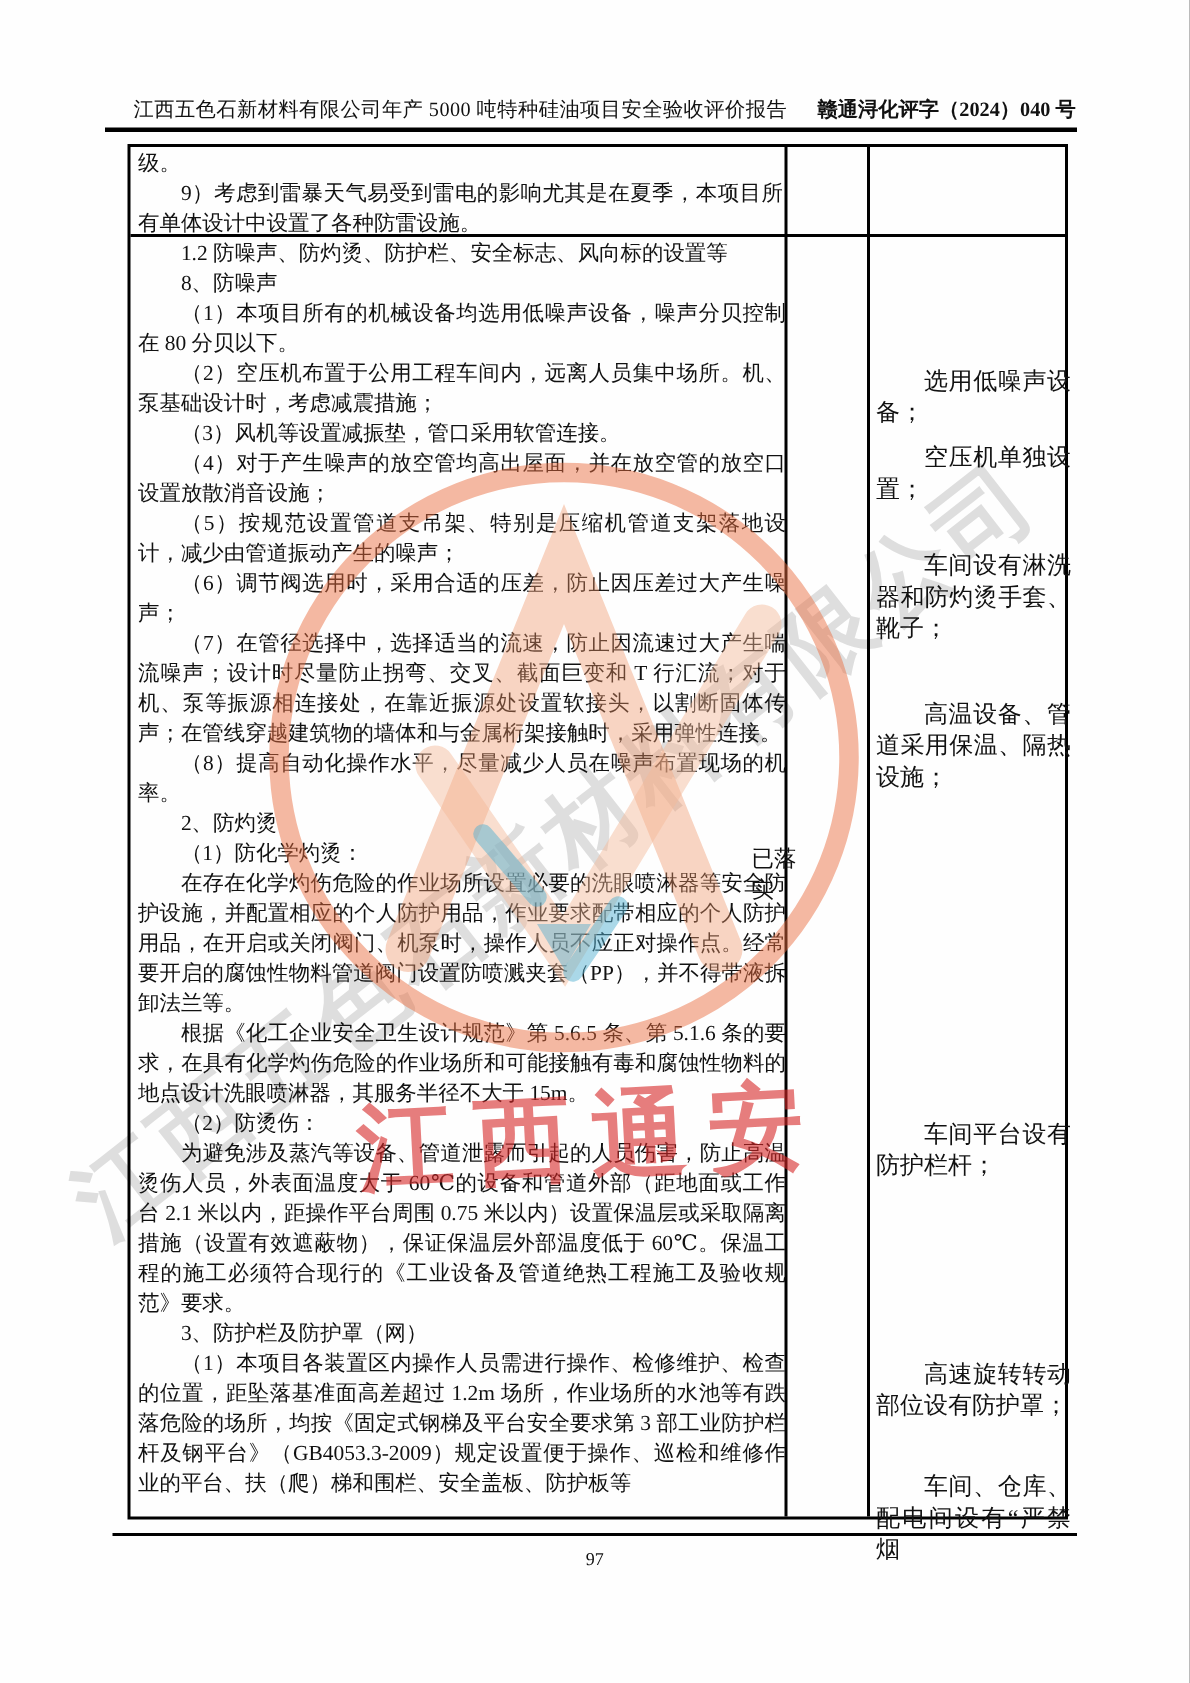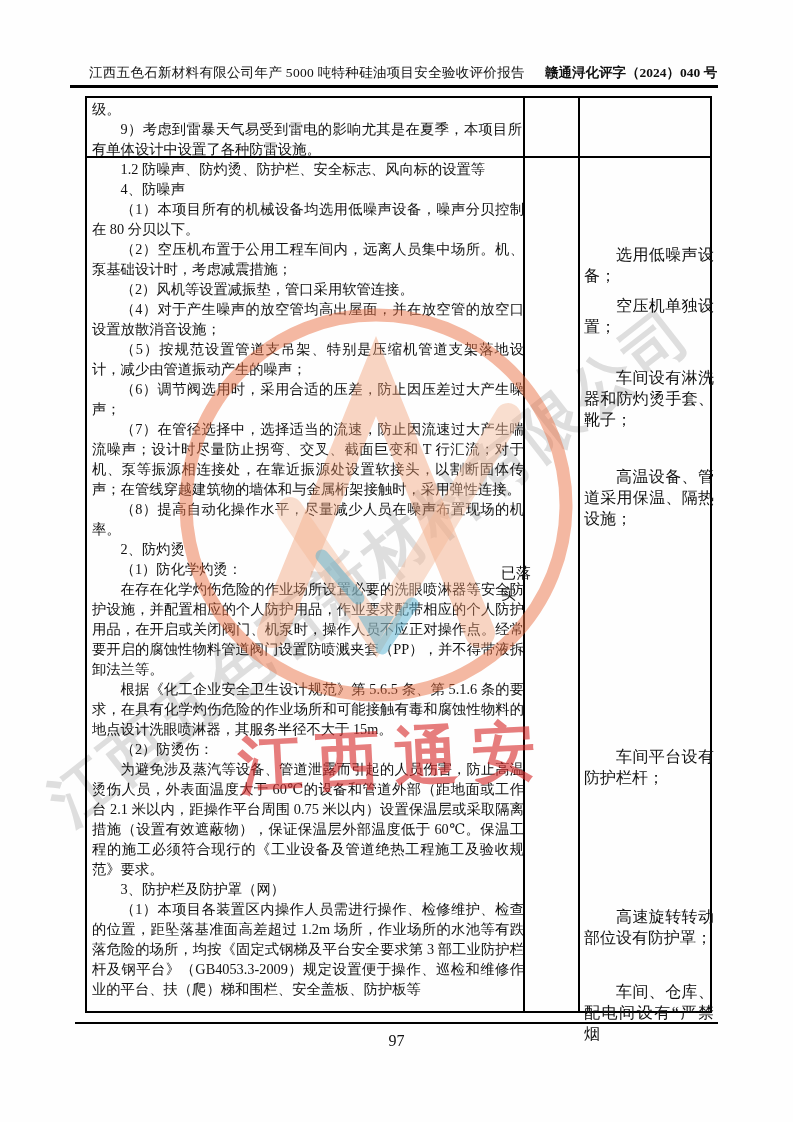--- a/index.html
+++ b/index.html
@@ -56,21 +56,21 @@
   .cell-notes p:nth-child(2){margin-top:9px;}
   .cell-notes p:nth-child(3){margin-top:30px;}
   .cell-notes p:nth-child(4){margin-top:36px;}
   .cell-notes p:nth-child(5){margin-top:217px;}
   .cell-notes p:nth-child(6){margin-top:118px;}
   .cell-notes p:nth-child(7){margin-top:33px;}
   
   .footer-rule{position:absolute;left:75px;top:1022px;width:643px;height:2px;background:#000;}
   .page-number{
     position:absolute;left:0;top:1032px;width:793px;text-align:center;
-    font-size:16px;font-family:"Liberation Serif",serif;
+    font-size:12px;font-family:"Liberation Serif",serif;
   }
   
   .wm{pointer-events:none;position:absolute;}
   .wm-gray{
     left:58px;top:768px;width:820px;
     transform:rotate(-38deg);transform-origin:left center;
     font-size:62px;font-weight:bold;white-space:nowrap;
     color:rgba(150,150,150,0.30);letter-spacing:4px;
     font-family:"Liberation Sans",sans-serif;
   }
@@ -99,24 +99,24 @@
     <div class="vline vline2"></div>
     <div class="hline1"></div>
 
     <div class="cell-main-r1">
         <p class="no-indent">级。</p>
         <p>9）考虑到雷暴天气易受到雷电的影响尤其是在夏季，本项目所有单体设计中设置了各种防雷设施。</p>
       </div>
 
     <div class="cell-main-r2">
         <p>1.2 防噪声、防灼烫、防护栏、安全标志、风向标的设置等</p>
-        <p>4、防噪声</p>
+        <p>8、防噪声</p>
         <p>（1）本项目所有的机械设备均选用低噪声设备，噪声分贝控制在 80 分贝以下。</p>
         <p>（2）空压机布置于公用工程车间内，远离人员集中场所。机、泵基础设计时，考虑减震措施；</p>
-        <p>（2）风机等设置减振垫，管口采用软管连接。</p>
+        <p>（3）风机等设置减振垫，管口采用软管连接。</p>
         <p>（4）对于产生噪声的放空管均高出屋面，并在放空管的放空口设置放散消音设施；</p>
         <p>（5）按规范设置管道支吊架、特别是压缩机管道支架落地设计，减少由管道振动产生的噪声；</p>
         <p>（6）调节阀选用时，采用合适的压差，防止因压差过大产生噪声；</p>
         <p>（7）在管径选择中，选择适当的流速，防止因流速过大产生喘流噪声；设计时尽量防止拐弯、交叉、截面巨变和 T 行汇流；对于机、泵等振源相连接处，在靠近振源处设置软接头，以割断固体传声；在管线穿越建筑物的墙体和与金属桁架接触时，采用弹性连接。</p>
         <p>（8）提高自动化操作水平，尽量减少人员在噪声布置现场的机率。</p>
         <p>2、防灼烫</p>
         <p>（1）防化学灼烫：</p>
         <p>在存在化学灼伤危险的作业场所设置必要的洗眼喷淋器等安全防护设施，并配置相应的个人防护用品，作业要求配带相应的个人防护用品，在开启或关闭阀门、机泵时，操作人员不应正对操作点。经常要开启的腐蚀性物料管道阀门设置防喷溅夹套（PP），并不得带液拆卸法兰等。</p>
         <p>根据《化工企业安全卫生设计规范》第 5.6.5 条、第 5.1.6 条的要求，在具有化学灼伤危险的作业场所和可能接触有毒和腐蚀性物料的地点设计洗眼喷淋器，其服务半径不大于 15m。</p>
         <p>（2）防烫伤：</p>

